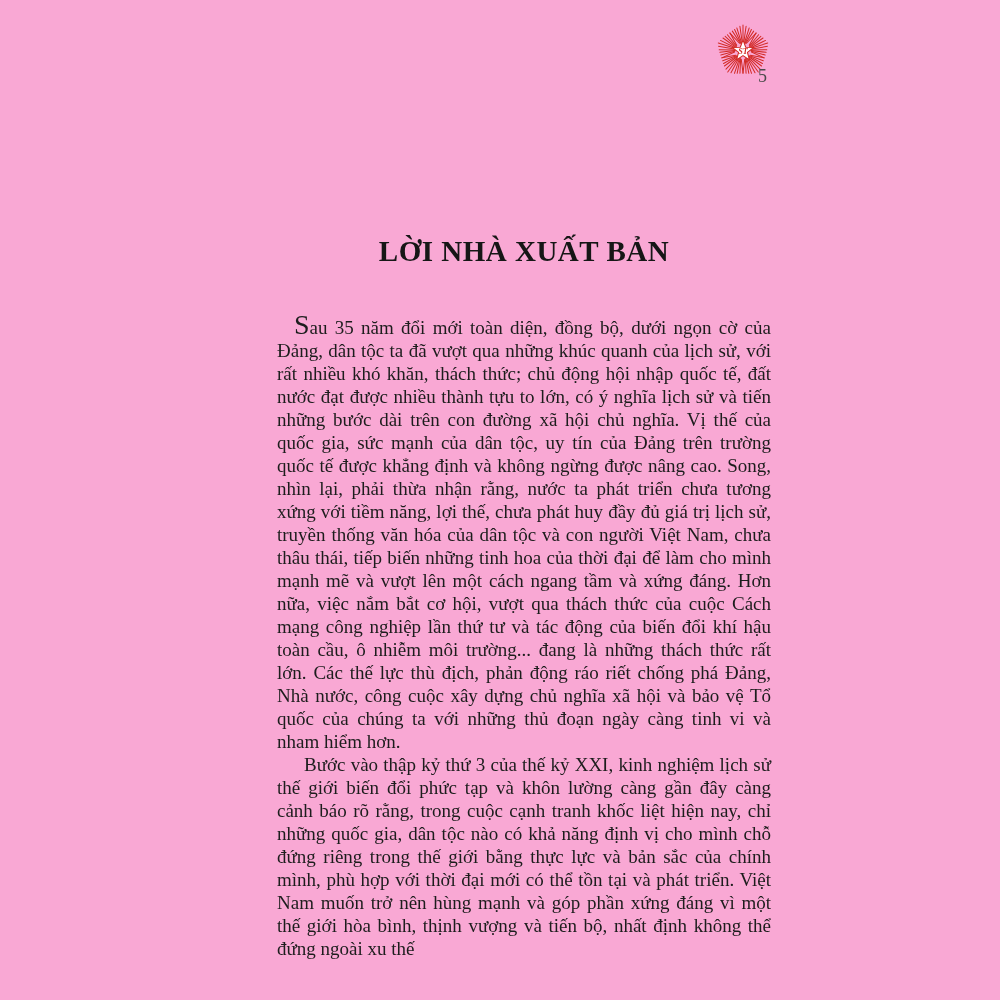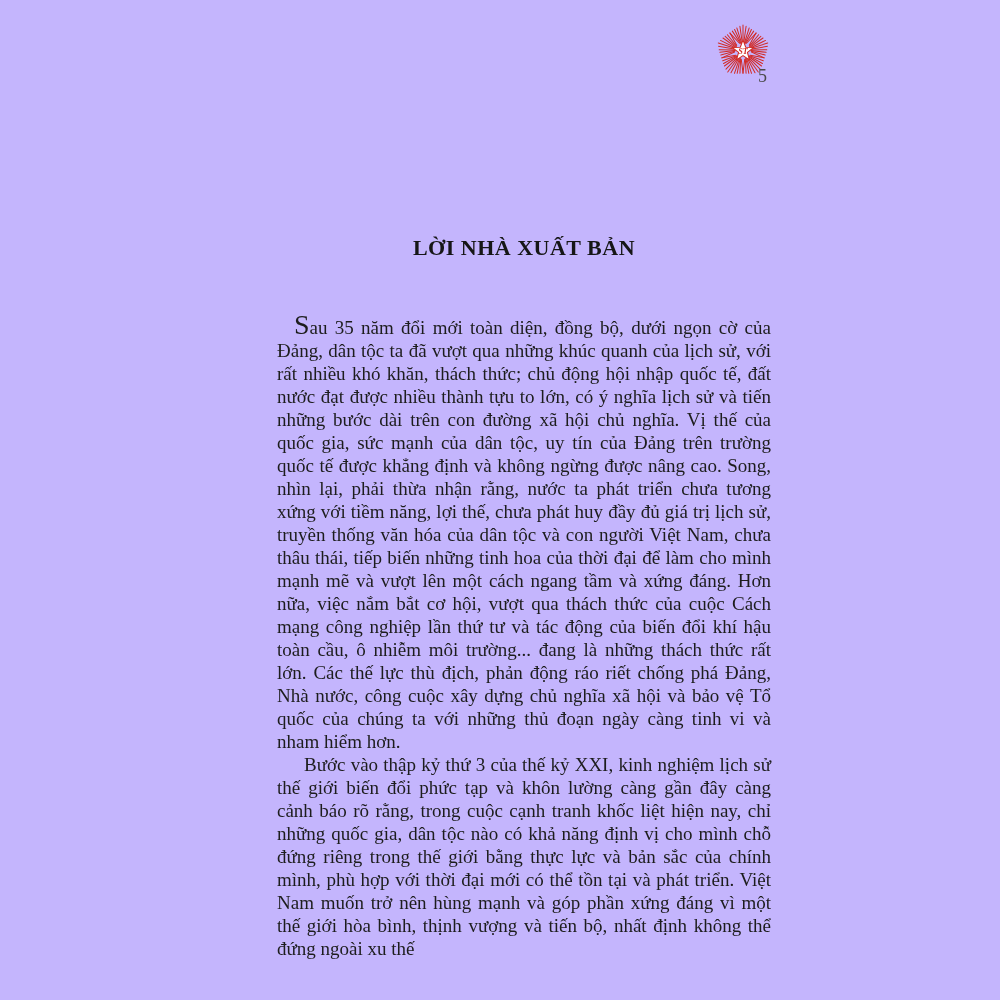--- a/index.html
+++ b/index.html
@@ -1,21 +1,21 @@
 <!DOCTYPE html>
 <html><head>
 <meta charset="utf-8">
 <style>
   * { margin: 0; padding: 0; box-sizing: border-box; }
   html, body { background: #ffffff; }
   .page {
     position: relative;
     width: 1000px;
     height: 1000px;
-    background: #c4b5fd;
+    background: #f9a8d4;
     font-family: "Liberation Serif", "DejaVu Serif", serif;
     overflow: hidden;
   }
   .logo {
     position: absolute;
     left: 712px;
     top: 20px;
     width: 62px;
     height: 62px;
   }
@@ -26,21 +26,21 @@
     font-size: 18px;
     color: #4a4a4a;
     font-family: "Liberation Serif", serif;
   }
   .title {
     position: absolute;
     left: 277px;
     top: 235px;
     width: 494px;
     text-align: center;
-    font-size: 22px;
+    font-size: 29px;
     font-weight: bold;
     letter-spacing: 0.5px;
     color: #161616;
     font-family: "Liberation Serif", "DejaVu Serif", serif;
   }
   .body-text {
     position: absolute;
     left: 277px;
     top: 311px;
     width: 494px;

